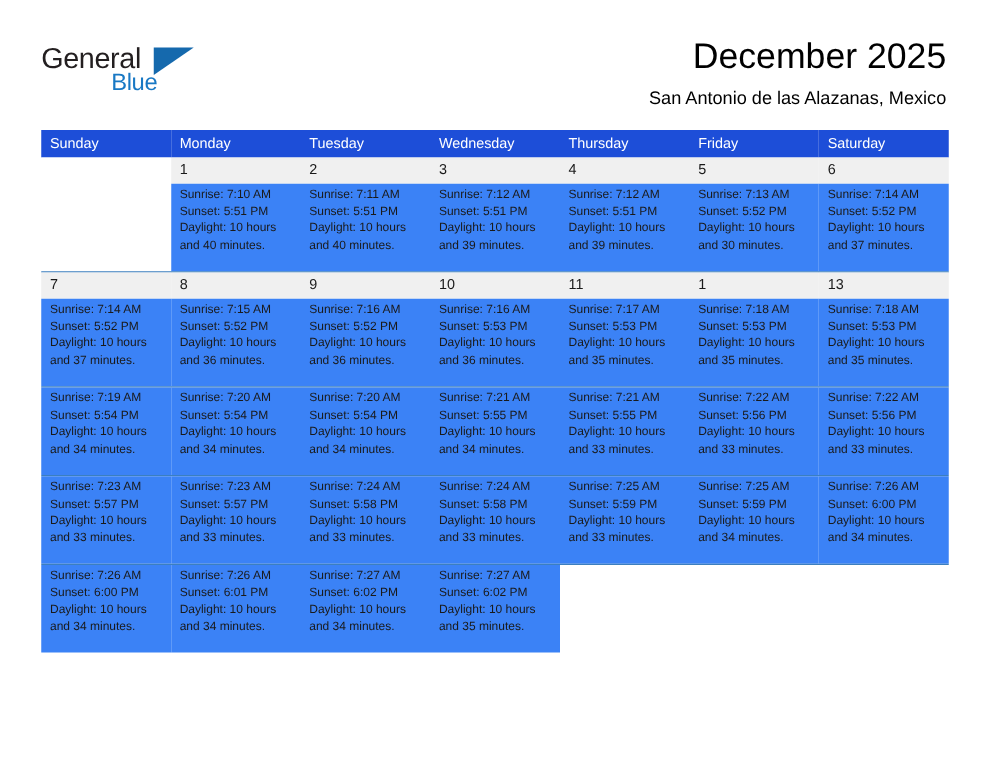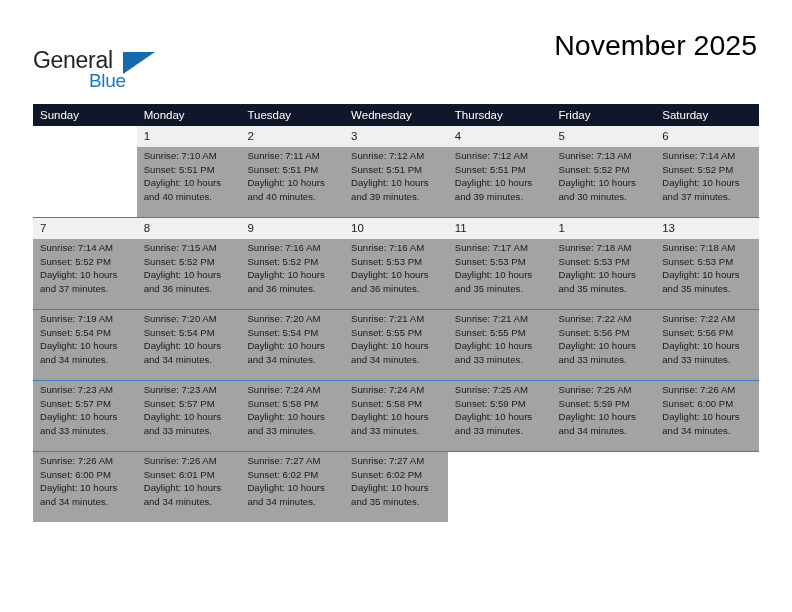--- a/index.html
+++ b/index.html
@@ -26,21 +26,21 @@
   .header {
     position: absolute;
     left: 0;
     top: 0;
     width: 792px;
     height: 104px;
   }
   .logo {
     position: absolute;
     left: 33px;
-    top: 47px;
+    top: 33px;
     width: 200px;
     height: 52px;
     text-align: right;
   }
   .logo-general {
     position: absolute;
     left: 0;
     top: 0;
     font-size: 23px;
     letter-spacing: -0.3px;
@@ -96,21 +96,21 @@
     width: 726px;
   }
   table.cal {
     border-collapse: collapse;
     table-layout: fixed;
     width: 726px;
   }
   table.cal col { width: 103.714px; }
 
   thead th {
-    background: #0f172a;
+    background: #1d4ed8;
     color: #ffffff;
     font-size: 11.5px;
     font-weight: normal;
     text-align: left;
     padding: 5px 0 5px 7px;
     height: 11px;
     vertical-align: middle;
     border: none;
   }
 
@@ -119,21 +119,21 @@
     font-size: 11.5px;
     color: #1a1a1a;
     padding: 4px 0 4px 7px;
     vertical-align: top;
     border: none;
     height: 13px;
   }
   tr.daynum-row td.empty { background: #ffffff; }
 
   tr.info-row td {
-    background: #a3a3a3;
+    background: #3b82f6;
     font-size: 9.6px;
     color: #1a1a1a;
     padding: 2px 6px 0 7px;
     vertical-align: top;
     line-height: 13.6px;
     height: 68px;
     border: none;
   }
   tr.info-row td.empty { background: #ffffff; }
 
@@ -156,21 +156,22 @@
 
   <div class="header">
 
     <div class="logo">
       <span class="logo-general">General</span>
       <span class="logo-tri"></span>
       <span class="logo-blue">Blue</span>
     </div>
 
     <div class="title-block">
-      <div class="cal-title">November 2025</div>
+      <div class="cal-title">December 2025</div>
+      <div class="cal-subtitle">San Antonio de las Alazanas, Mexico</div>
     </div>
 
   </div>
 
   <div class="calendar">
     <table class="cal">
       <colgroup>
         <col>
           <col>
           <col>

